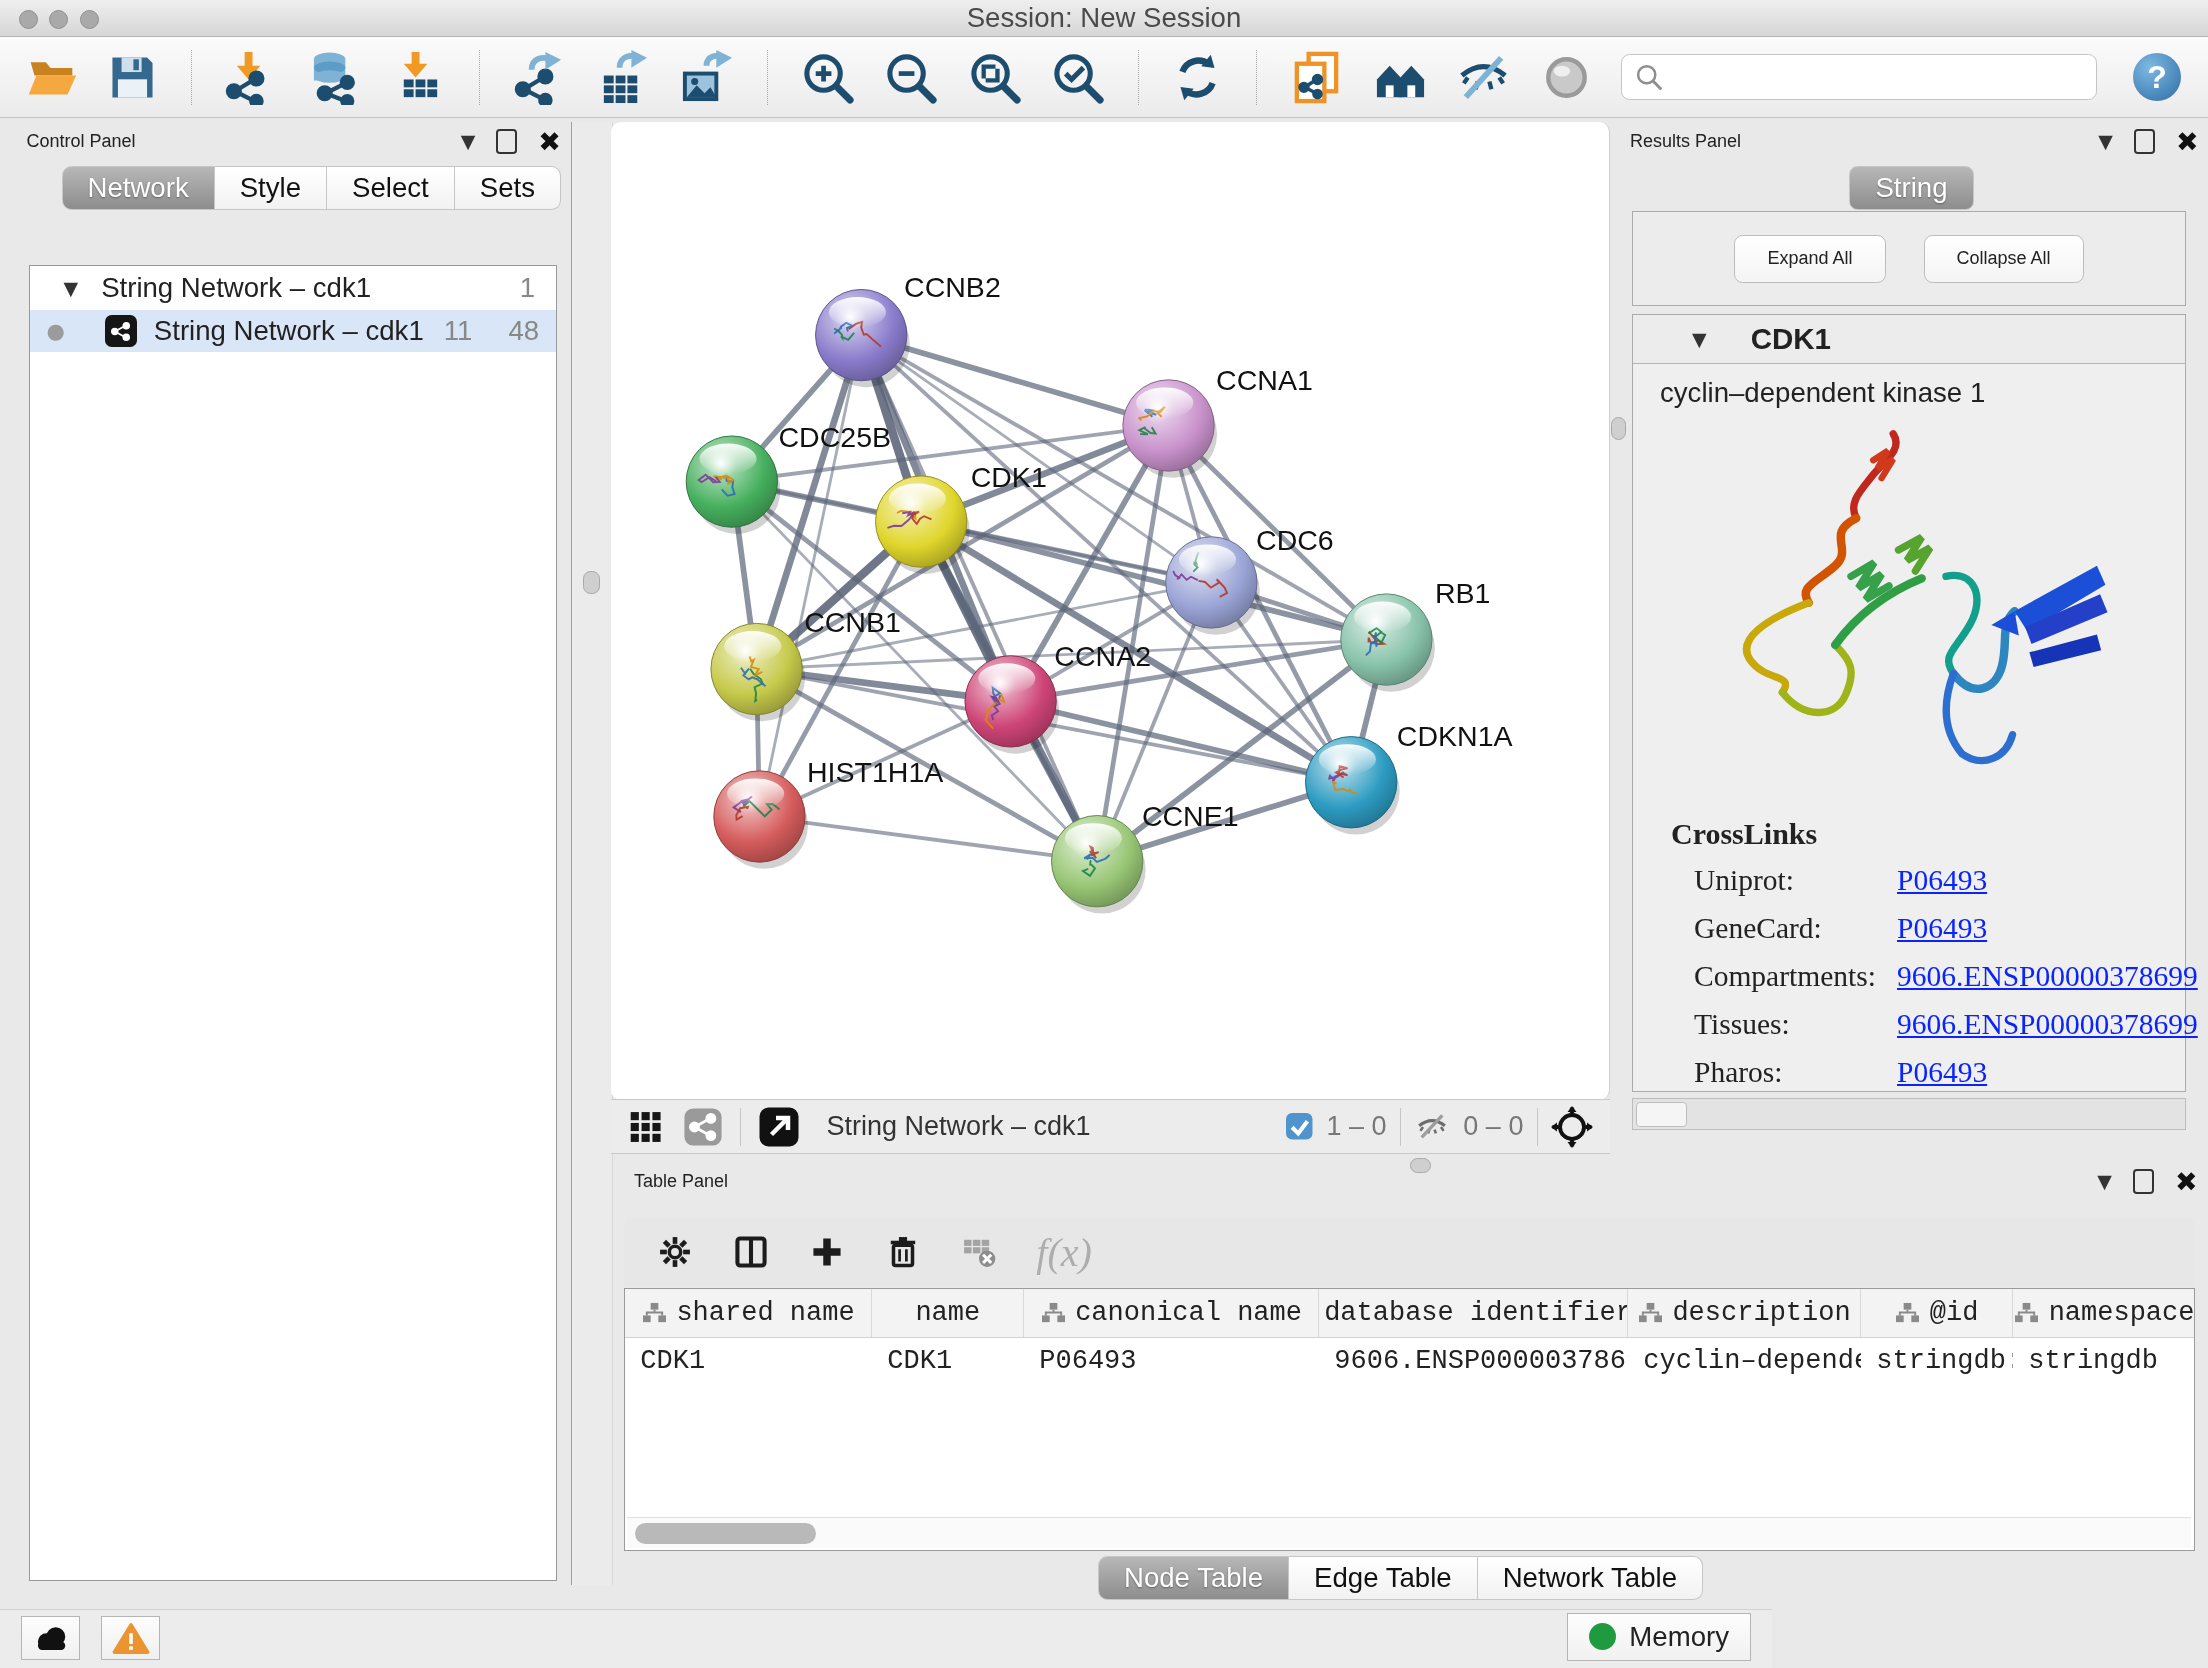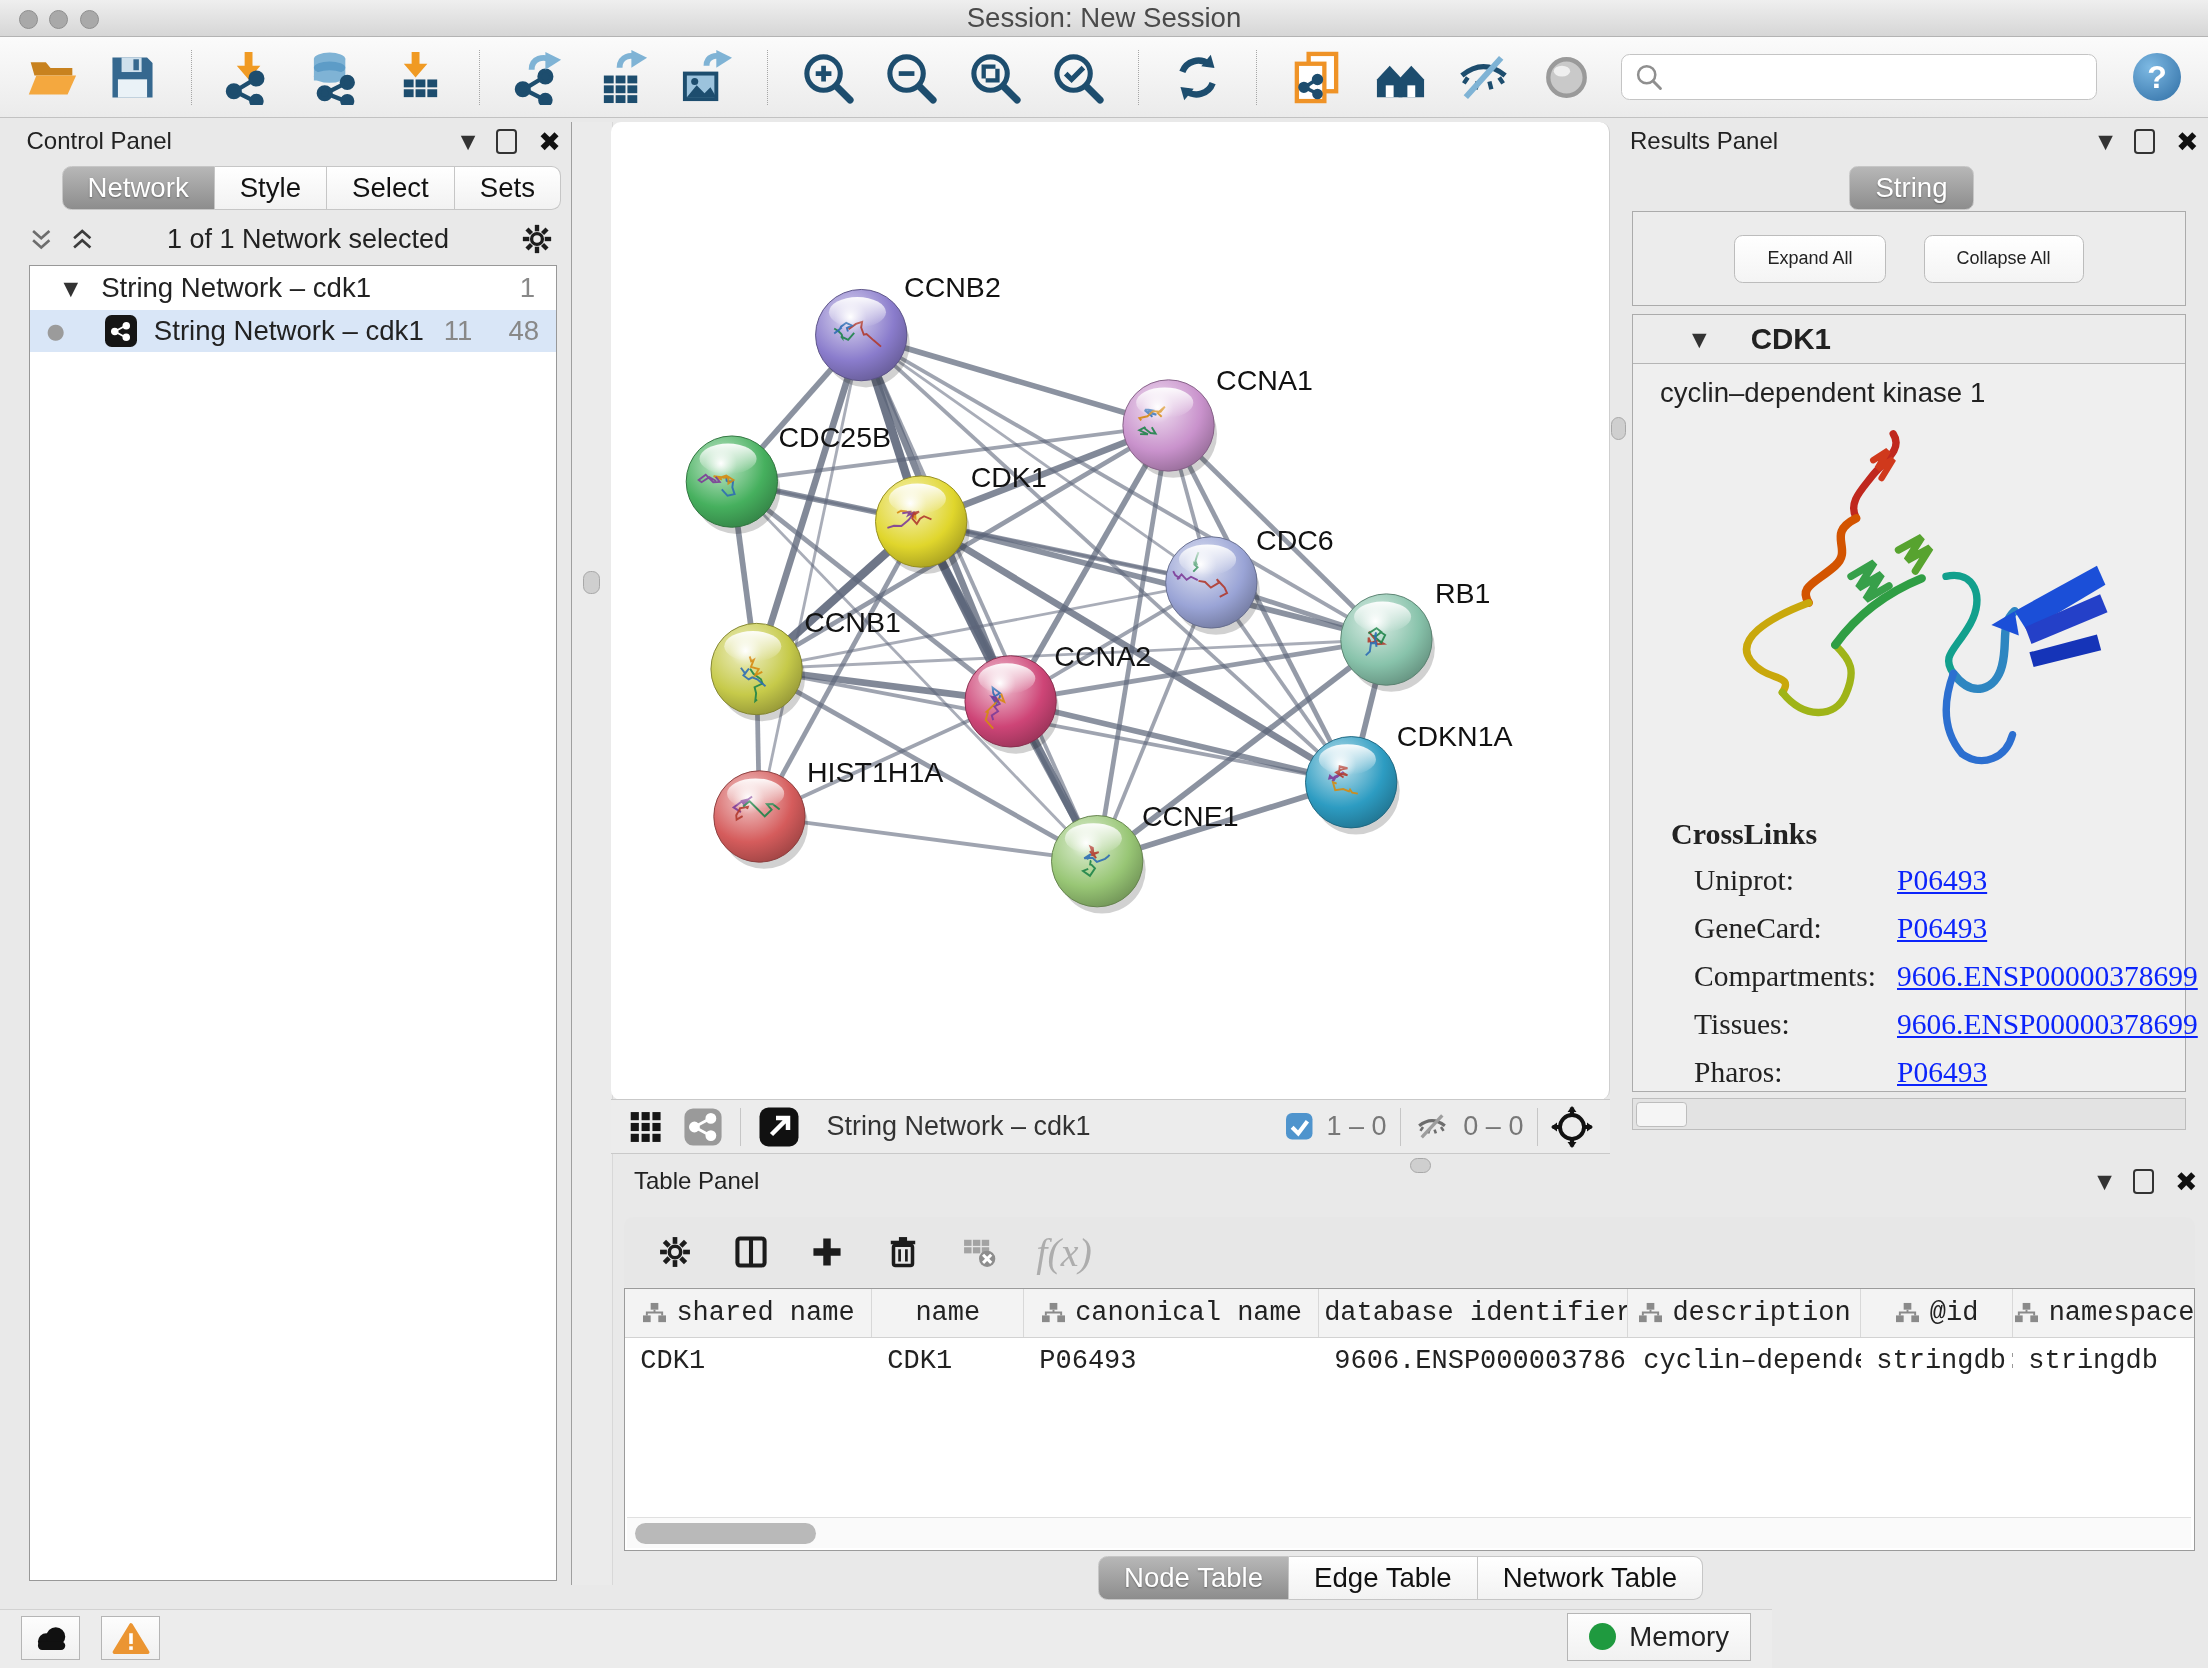--- a/index.html
+++ b/index.html
@@ -22,21 +22,21 @@
   .tsep{height:55px;border-left:1.9px dotted #a6a6a6;margin:0 3.8px;}
   #search-wrap{margin-left:auto;display:flex;align-items:center;gap:36px;margin-right:27px;}
   #search-box{width:476px;height:46px;background:#fff;border:1.9px solid #c4c4c4;border-radius:8.6px;
     display:flex;align-items:center;padding-left:11.4px;box-sizing:border-box;}
   #search-input{border:none;outline:none;font-size:26px;flex:1;background:transparent;}
   #help-btn{width:48px;height:48px;border-radius:50%;
     background:radial-gradient(circle at 35% 30%,#7db9e3,#2e6da4);color:#fff;
     display:flex;align-items:center;justify-content:center;font-size:32px;font-weight:bold;}
 
   
-  .panel-title{font-size:24px;color:#222;}
+  .panel-title{font-size:18px;color:#222;}
   .panel-icons{display:flex;align-items:center;gap:21px;}
   .tri{font-family:"DejaVu Sans",sans-serif;font-size:19px;color:#333;}
   .sq{width:17px;height:21px;border:2.4px solid #333;border-radius:3.8px;}
   .xx{font-family:"DejaVu Sans",sans-serif;font-size:27px;font-weight:bold;color:#111;line-height:1;}
 
   .seg{display:flex;}
   .seg .tab{display:flex;align-items:center;justify-content:center;height:44px;padding:0 25px;
     background:linear-gradient(#ffffff,#f2f2f2);border:1px solid #c6c6c6;border-left:none;
     font-size:27.6px;color:#111;box-sizing:border-box;text-align:right;}
   .seg .tab:first-child{border-radius:9.5px 0 0 9.5px;border-left:1px solid #c6c6c6;}
@@ -321,42 +321,20 @@
       <span class="sq"></span>
       <span class="xx">✖</span>
     </div>
   </div>
   <div id="cp-tabs" class="seg">
       <div class="tab active">Network</div>
       <div class="tab">Style</div>
       <div class="tab">Select</div>
       <div class="tab">Sets</div>
     </div>
-  <div id="cp-subheader">
-    <svg width="28.5" height="28.5" viewBox="0 0 28 28" style="margin-right:13.3px;">
-      <path d="M6 6l8 7 8-7M6 15l8 7 8-7" stroke="#6d6d6d" stroke-width="2.6" fill="none"></path>
-    </svg>
-    <svg width="28.5" height="28.5" viewBox="0 0 28 28">
-      <path d="M6 13l8-7 8 7M6 22l8-7 8 7" stroke="#3c3c3c" stroke-width="2.6" fill="none"></path>
-    </svg>
-    <span class="mid">1 of 1 Network selected</span>
-    <svg width="36" height="36" viewBox="0 0 28 28">
-      <circle cx="14" cy="14" r="4.2" fill="none" stroke="#1c1c1c" stroke-width="2.6"></circle>
-      <g stroke="#1c1c1c" stroke-width="3.4">
-        <line x1="14" y1="3" x2="14" y2="8"></line>
-          <line x1="14" y1="20" x2="14" y2="25"></line>
-        <line x1="3" y1="14" x2="8" y2="14"></line>
-          <line x1="20" y1="14" x2="25" y2="14"></line>
-        <line x1="6.2" y1="6.2" x2="9.7" y2="9.7"></line>
-          <line x1="18.3" y1="18.3" x2="21.8" y2="21.8"></line>
-        <line x1="6.2" y1="21.8" x2="9.7" y2="18.3"></line>
-          <line x1="18.3" y1="9.7" x2="21.8" y2="6.2"></line>
-      </g>
-    </svg>
-  </div>
   <div id="cp-tree">
     <div class="tree-row" style="padding:0 21px 0 34px;">
       <span class="tri" style="margin-right:23px;">▼</span>
       <span>String Network – cdk1</span>
       <span class="cnt" style="margin-left:auto;">1</span>
     </div>
     <div class="tree-row" id="tree-child" style="padding:0 17px;">
       <span style="font-family:'DejaVu Sans',sans-serif;color:#9b9b9b;font-size:21px;margin-right:40px;">●</span>
       <span class="share-badge">
         <svg width="23" height="23" viewBox="0 0 28 28">

